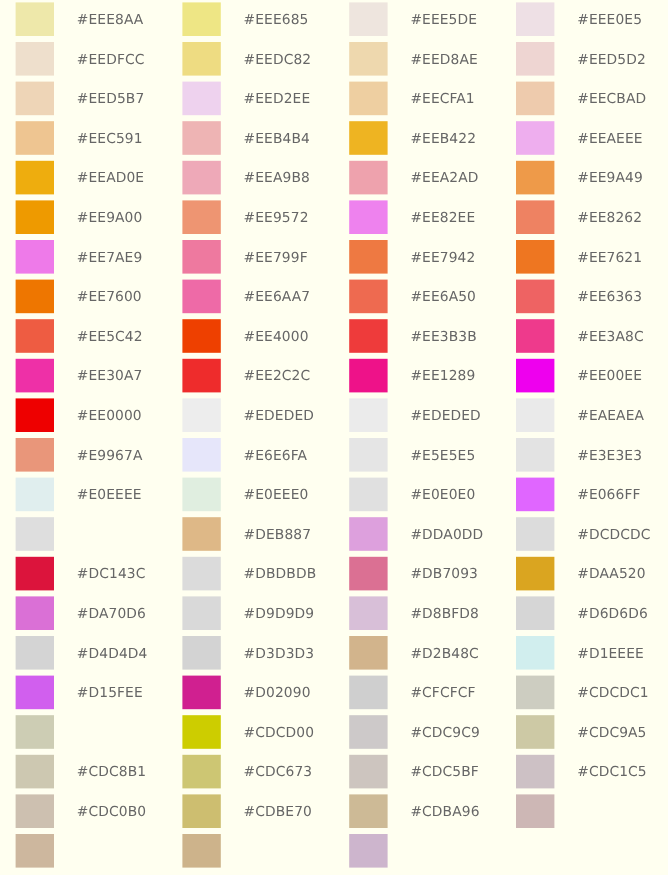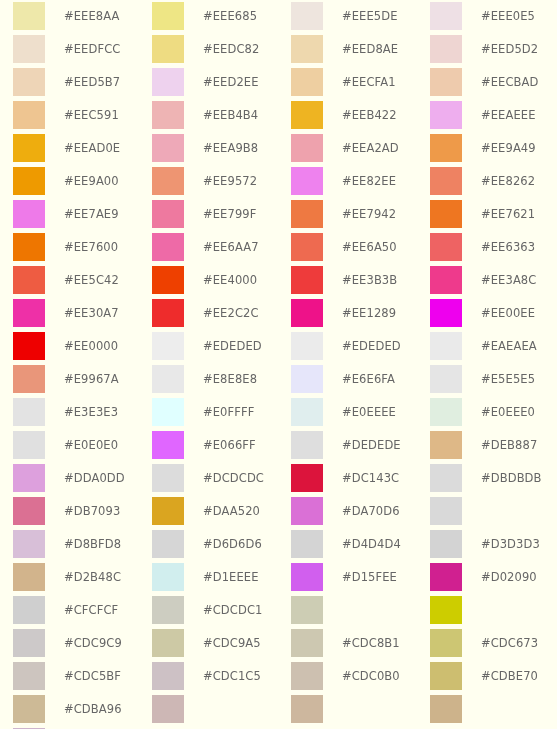--- a/index.html
+++ b/index.html
@@ -219,58 +219,49 @@
     </div>
     <div class="swatch-cell">
       <div class="swatch-chip" style="background-color: rgb(234, 234, 234);"></div>
       <div class="swatch-label">#EAEAEA</div>
     </div>
     <div class="swatch-cell">
       <div class="swatch-chip" style="background-color: rgb(233, 150, 122);"></div>
       <div class="swatch-label">#E9967A</div>
     </div>
     <div class="swatch-cell">
-      <div class="swatch-chip" style="background-color: rgb(232, 232, 232);"></div>
-      <div class="swatch-label">#E8E8E8</div>
-    </div>
-    <div class="swatch-cell">
       <div class="swatch-chip" style="background-color: rgb(230, 230, 250);"></div>
       <div class="swatch-label">#E6E6FA</div>
     </div>
     <div class="swatch-cell">
       <div class="swatch-chip" style="background-color: rgb(229, 229, 229);"></div>
       <div class="swatch-label">#E5E5E5</div>
     </div>
     <div class="swatch-cell">
       <div class="swatch-chip" style="background-color: rgb(227, 227, 227);"></div>
       <div class="swatch-label">#E3E3E3</div>
     </div>
     <div class="swatch-cell">
-      <div class="swatch-chip" style="background-color: rgb(224, 255, 255);"></div>
-      <div class="swatch-label">#E0FFFF</div>
-    </div>
-    <div class="swatch-cell">
       <div class="swatch-chip" style="background-color: rgb(224, 238, 238);"></div>
       <div class="swatch-label">#E0EEEE</div>
     </div>
     <div class="swatch-cell">
       <div class="swatch-chip" style="background-color: rgb(224, 238, 224);"></div>
       <div class="swatch-label">#E0EEE0</div>
     </div>
     <div class="swatch-cell">
       <div class="swatch-chip" style="background-color: rgb(224, 224, 224);"></div>
       <div class="swatch-label">#E0E0E0</div>
     </div>
     <div class="swatch-cell">
       <div class="swatch-chip" style="background-color: rgb(224, 102, 255);"></div>
       <div class="swatch-label">#E066FF</div>
     </div>
     <div class="swatch-cell">
       <div class="swatch-chip" style="background-color: rgb(222, 222, 222);"></div>
-      <div class="swatch-label">#DEDEDE</div>
     </div>
     <div class="swatch-cell">
       <div class="swatch-chip" style="background-color: rgb(222, 184, 135);"></div>
       <div class="swatch-label">#DEB887</div>
     </div>
     <div class="swatch-cell">
       <div class="swatch-chip" style="background-color: rgb(221, 160, 221);"></div>
       <div class="swatch-label">#DDA0DD</div>
     </div>
     <div class="swatch-cell">
@@ -292,20 +283,21 @@
     <div class="swatch-cell">
       <div class="swatch-chip" style="background-color: rgb(218, 165, 32);"></div>
       <div class="swatch-label">#DAA520</div>
     </div>
     <div class="swatch-cell">
       <div class="swatch-chip" style="background-color: rgb(218, 112, 214);"></div>
       <div class="swatch-label">#DA70D6</div>
     </div>
     <div class="swatch-cell">
       <div class="swatch-chip" style="background-color: rgb(217, 217, 217);"></div>
+      <div class="swatch-label">#D9D9D9</div>
     </div>
     <div class="swatch-cell">
       <div class="swatch-chip" style="background-color: rgb(216, 191, 216);"></div>
       <div class="swatch-label">#D8BFD8</div>
     </div>
     <div class="swatch-cell">
       <div class="swatch-chip" style="background-color: rgb(214, 214, 214);"></div>
       <div class="swatch-label">#D6D6D6</div>
     </div>
     <div class="swatch-cell">
@@ -338,20 +330,21 @@
     </div>
     <div class="swatch-cell">
       <div class="swatch-chip" style="background-color: rgb(205, 205, 193);"></div>
       <div class="swatch-label">#CDCDC1</div>
     </div>
     <div class="swatch-cell">
       <div class="swatch-chip" style="background-color: rgb(205, 205, 180);"></div>
     </div>
     <div class="swatch-cell">
       <div class="swatch-chip" style="background-color: rgb(205, 205, 0);"></div>
+      <div class="swatch-label">#CDCD00</div>
     </div>
     <div class="swatch-cell">
       <div class="swatch-chip" style="background-color: rgb(205, 201, 201);"></div>
       <div class="swatch-label">#CDC9C9</div>
     </div>
     <div class="swatch-cell">
       <div class="swatch-chip" style="background-color: rgb(205, 201, 165);"></div>
       <div class="swatch-label">#CDC9A5</div>
     </div>
     <div class="swatch-cell">

